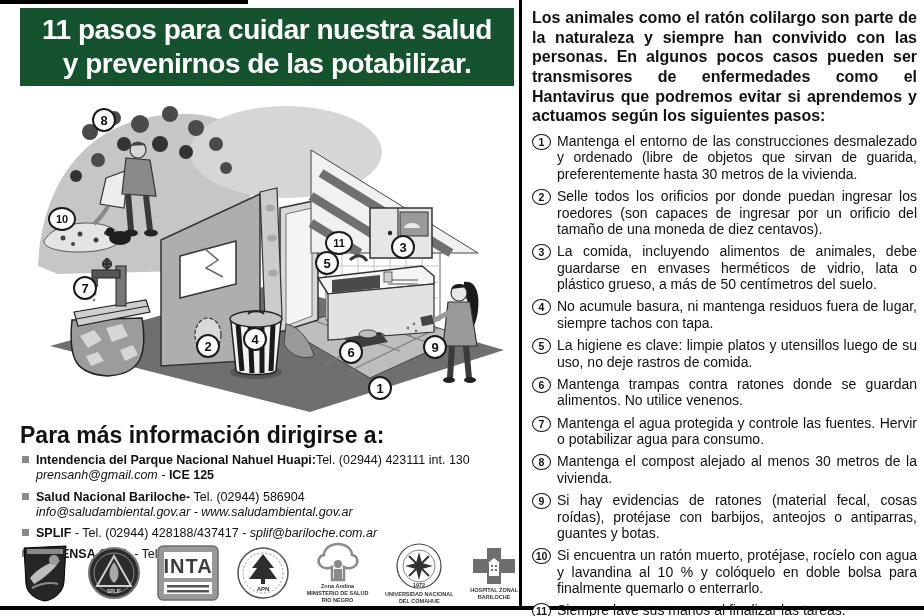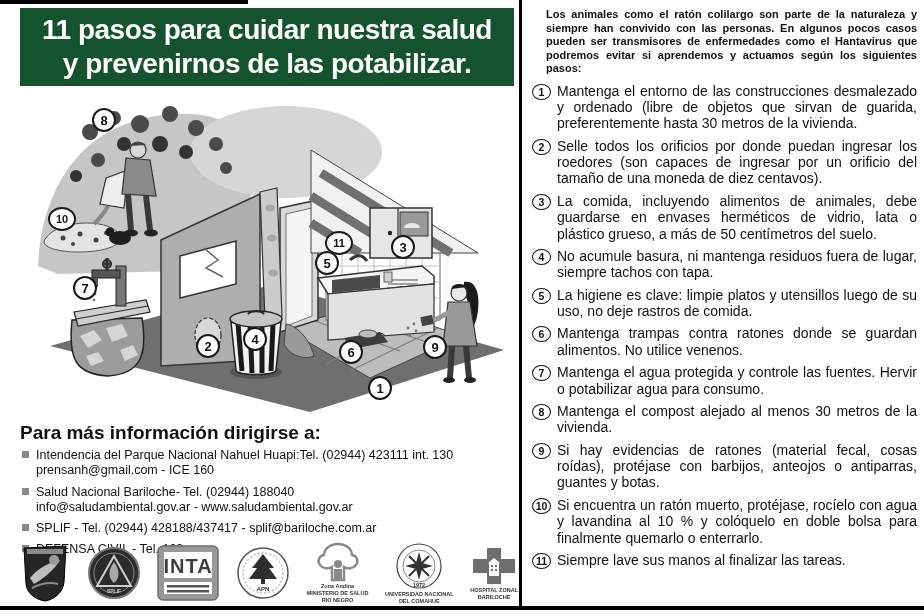--- a/index.html
+++ b/index.html
@@ -17,40 +17,40 @@
   
   .title-banner{
     position:absolute;left:20px;top:8px;width:494px;height:78px;
     background:#14532d;color:#fff;text-align:center;
     display:flex;flex-direction:column;justify-content:center;
     font-weight:bold;font-size:28px;line-height:1.23;letter-spacing:-0.5px;
   }
   .illustration{position:absolute;left:28px;top:88px;width:482px;height:332px;}
 
   .info-block{position:absolute;left:20px;top:422px;width:497px;}
-  .info-heading{font-size:19px;font-weight:bold;margin:0 0 4px 0;}
+  .info-heading{font-size:23px;font-weight:bold;margin:0 0 4px 0;}
   .info-item{display:flex;margin:0 0 6px 0;font-size:12.5px;line-height:1.22;}
   .bullet{width:7px;height:7px;background:#8a8a8a;margin:3px 7px 0 2px;flex-shrink:0;}
-  .info-item b{font-weight:normal;}
-  .info-item .em{}
+  .info-item b{font-weight:bold;}
+  .info-item .em{font-style:italic;}
 
   .logo-row{
     position:absolute;left:20px;top:542px;width:498px;height:62px;
     display:flex;justify-content:space-between;align-items:center;
   }
   .logo{display:flex;flex-direction:column;align-items:center;justify-content:center;}
   .logo-caption{
     font-size:5.5px;line-height:1.25;text-align:center;color:#333;
     white-space:pre-line;margin-top:1px;font-weight:bold;
   }
 
   
   .right-col{position:absolute;left:532px;top:8px;width:385px;}
   .intro{
-    font-size:11px;font-weight:bold;line-height:1.23;text-align:justify;margin:0 0 7px 14px;
+    font-size:16px;font-weight:bold;line-height:1.23;text-align:justify;margin:0 0 7px 0;
   }
   .step{display:flex;align-items:flex-start;margin:0 0 6px 0;}
   .stepnum{
     flex-shrink:0;min-width:13px;height:14px;padding:0 2px;
     border:1.7px solid #111;border-radius:50%;
     display:inline-flex;align-items:center;justify-content:center;
     font-size:10.5px;font-weight:bold;margin:1px 6px 0 0;background:#fff;
   }
   .steptext{flex:1;margin:0;font-size:14px;line-height:1.17;text-align:justify;}
 
@@ -269,26 +269,26 @@
       </g>
   </g>
 </svg>
 
 <div class="info-block">
   <p class="info-heading">Para más información dirigirse a:</p>
 
   <div class="info-item">
     <span class="bullet"></span>
     <span><b>Intendencia del Parque Nacional Nahuel Huapi:</b><span>Tel. (02944) 423111 int. 130</span><br>
-    <span class="em">prensanh@gmail.com - </span><b>ICE 160</b></span>
+    <span class="em">prensanh@gmail.com - </span><b>ICE 125</b></span>
   </div>
 
   <div class="info-item">
     <span class="bullet"></span>
-    <span><b>Salud Nacional Bariloche-</b><span> Tel. (02944) 188040</span><br>
+    <span><b>Salud Nacional Bariloche-</b><span> Tel. (02944) 586904</span><br>
     <span class="em">info@saludambiental.gov.ar - www.saludambiental.gov.ar</span></span>
   </div>
 
   <div class="info-item">
     <span class="bullet"></span>
     <span><b>SPLIF</b><span> - Tel. (02944) 428188/437417 - </span><span class="em">splif@bariloche.com.ar</span></span>
   </div>
 
   <div class="info-item">
     <span class="bullet"></span>

